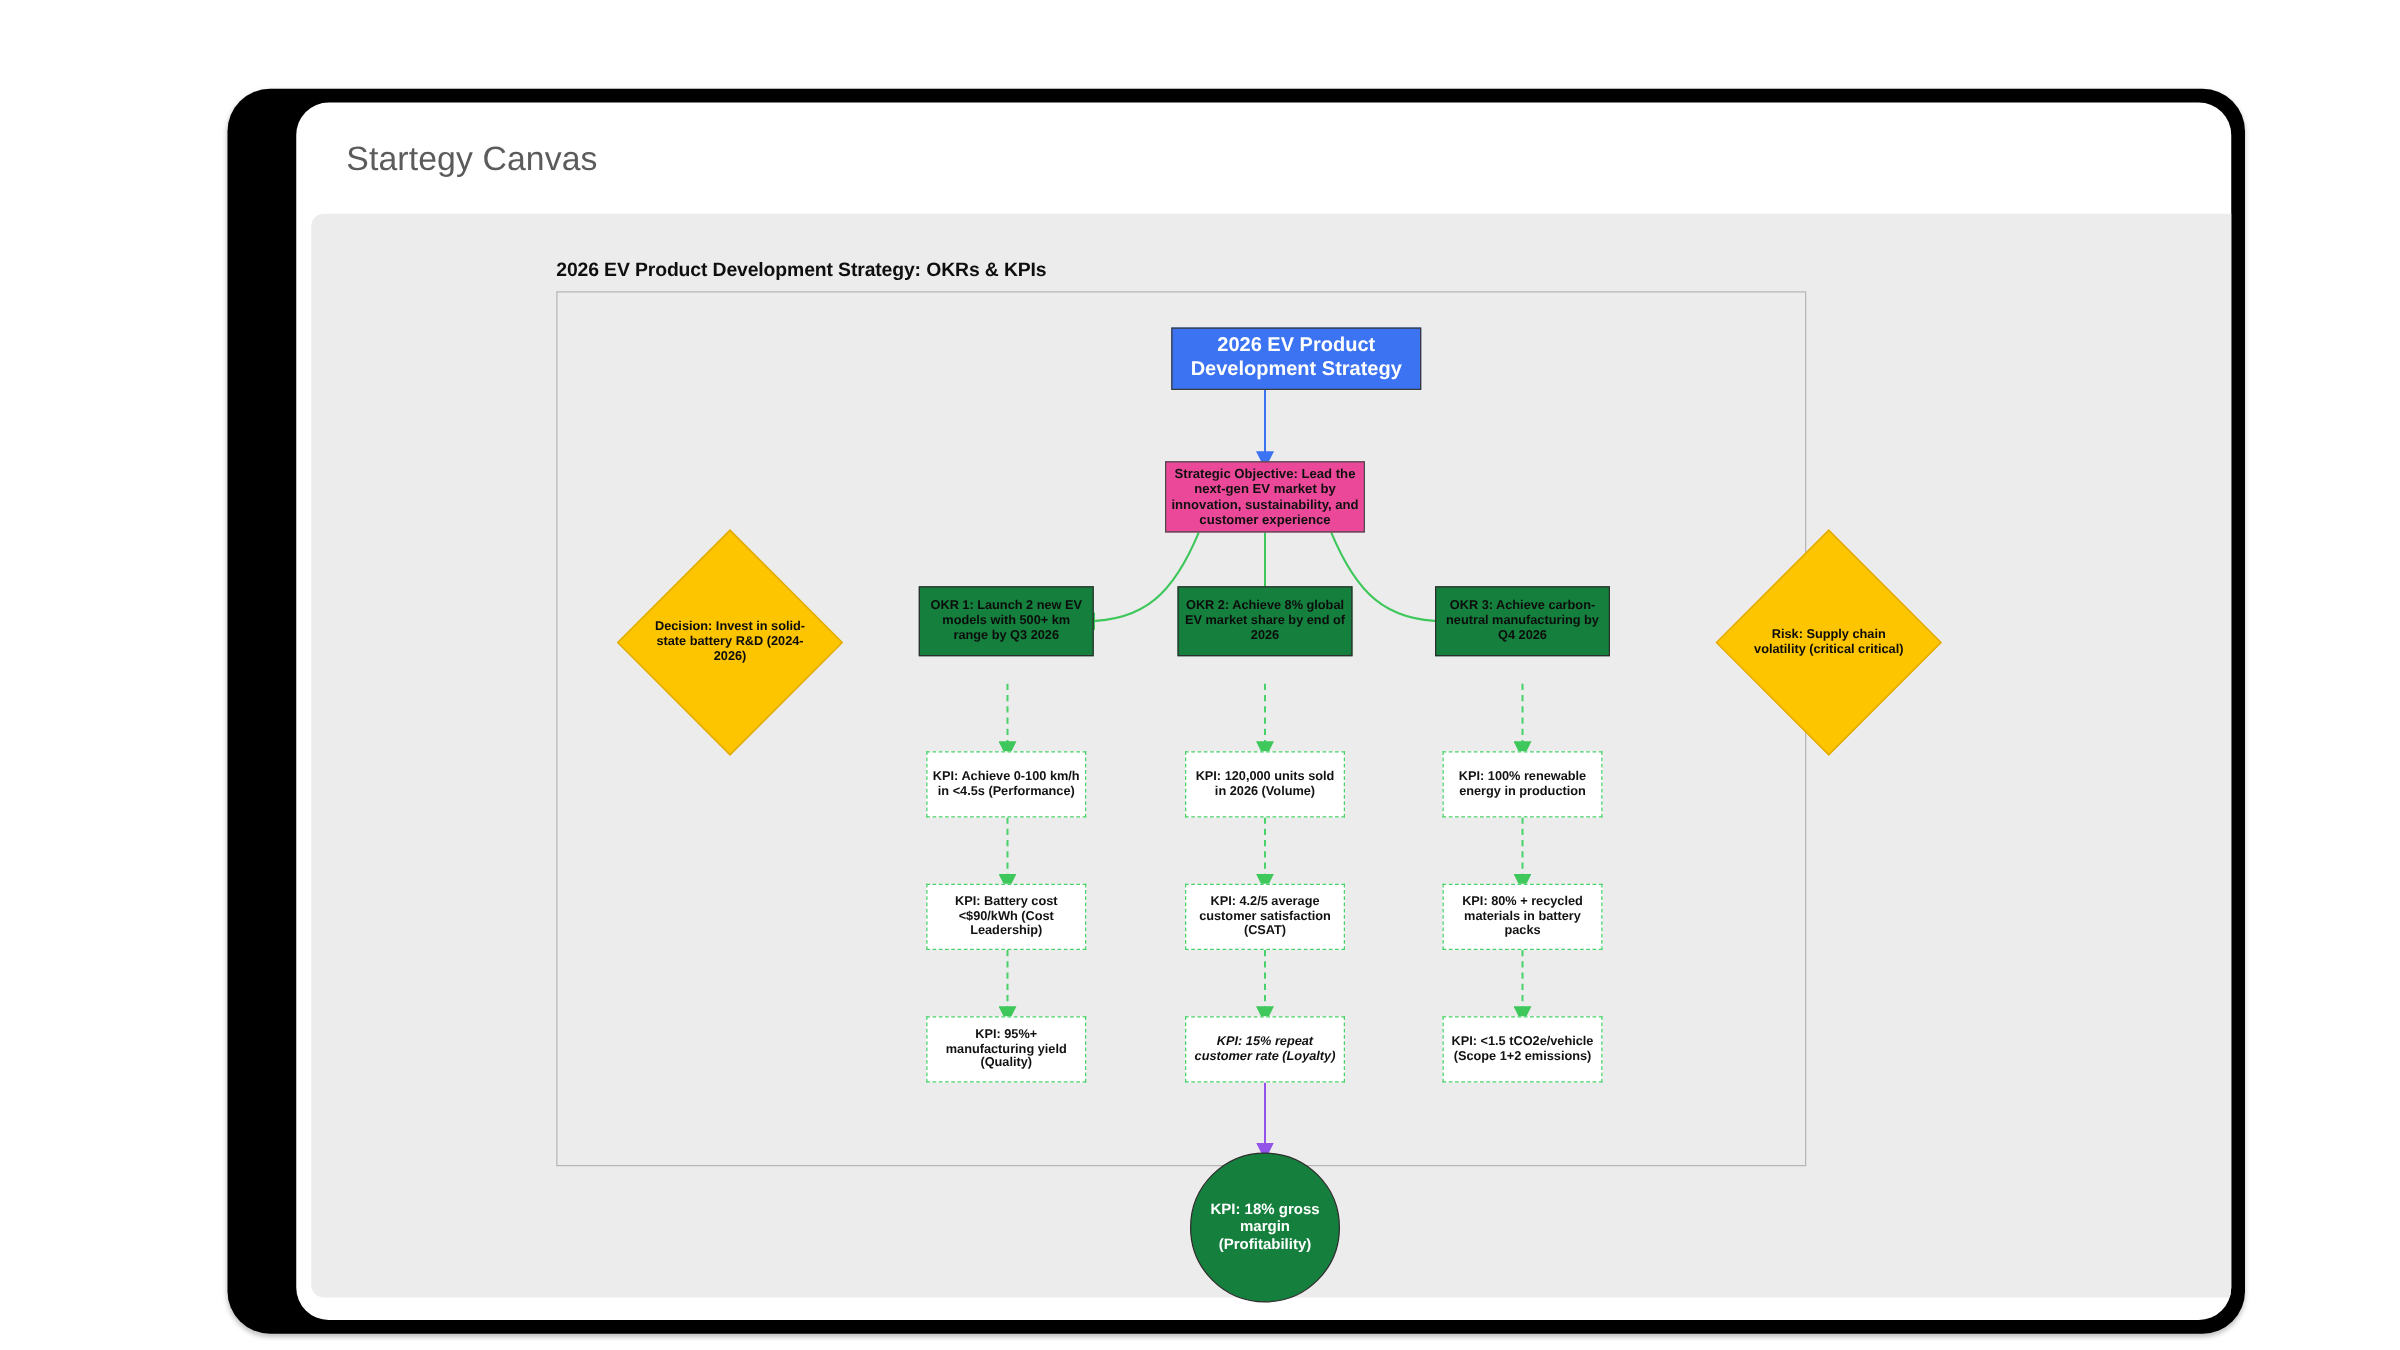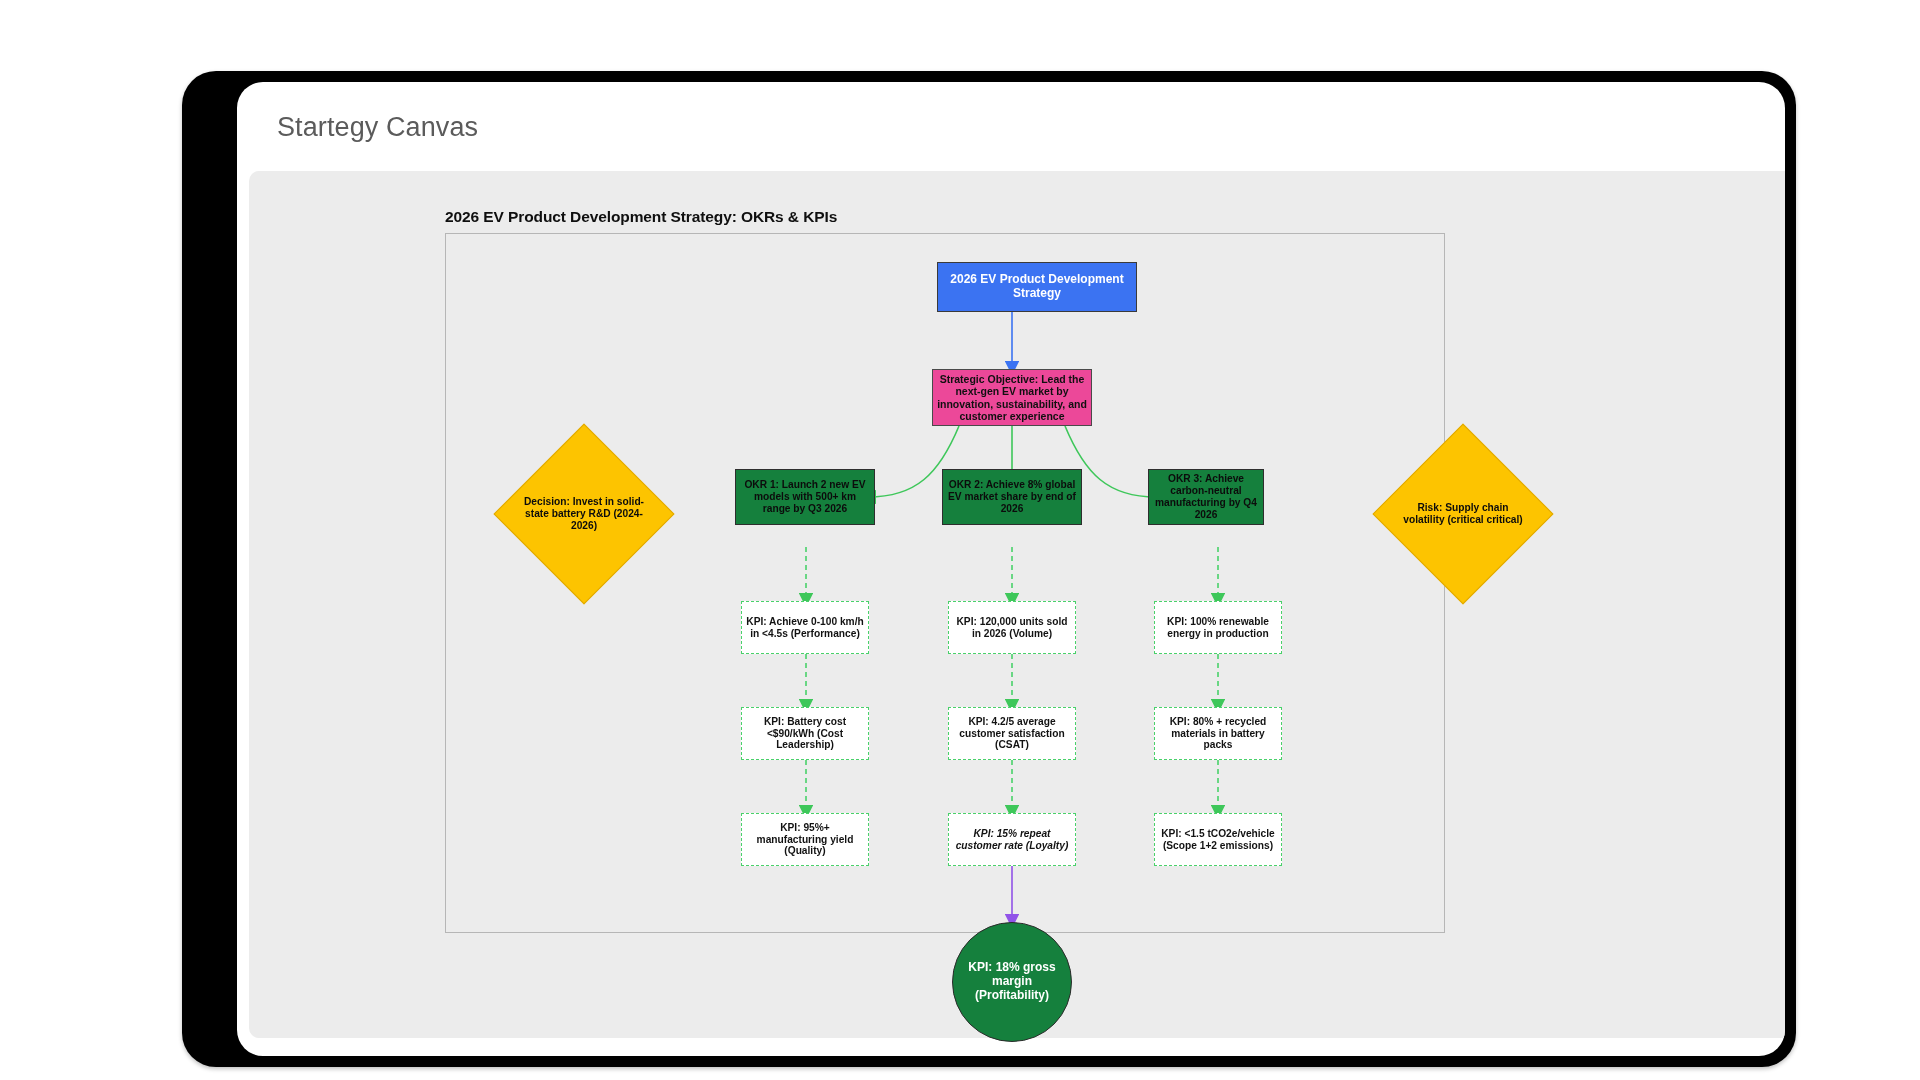--- a/index.html
+++ b/index.html
@@ -86,21 +86,21 @@
     justify-content: center;
     text-align: center;
     line-height: 1.16;
   }
   .node span { display: block; padding: 0 4px; }
 
   .n-root {
     background: #3b73f2;
     border: 1.5px solid #3a3a3a;
     color: #ffffff;
-    font-size: 12px;
+    font-size: 16px;
     font-weight: 700;
   }
   .n-objective {
     background: #ec4899;
     border: 1.5px solid #4a4a4a;
     color: #101010;
     font-size: 10.5px;
     font-weight: 700;
   }
   .n-okr {
@@ -220,21 +220,21 @@
           <div class="diamond-shape"></div>
           <span class="diamond-label">Risk: Supply chain volatility  (critical critical)</span>
         </div>
 
         <div class="node n-okr" style="left:289px; top:235px; width:140px; height:56px;">
           <span>OKR 1: Launch 2 new EV models with 500+ km range by Q3 2026</span>
         </div>
         <div class="node n-okr" style="left:496px; top:235px; width:140px; height:56px;">
           <span>OKR 2: Achieve 8% global EV market share by end of 2026</span>
         </div>
-        <div class="node n-okr" style="left:702px; top:235px; width:116px; height:56px;">
+        <div class="node n-okr" style="left:702px; top:235px; width:140px; height:56px;">
           <span>OKR 3: Achieve carbon-neutral manufacturing by Q4 2026</span>
         </div>
 
         <div class="node n-kpi" style="left:295px; top:367px; width:128px; height:53px;">
           <span>KPI: Achieve 0-100 km/h in &lt;4.5s (Performance)</span>
         </div>
         <div class="node n-kpi" style="left:295px; top:473px; width:128px; height:53px;">
           <span>KPI: Battery cost &lt;$90/kWh (Cost Leadership)</span>
         </div>
         <div class="node n-kpi" style="left:295px; top:579px; width:128px; height:53px;">

